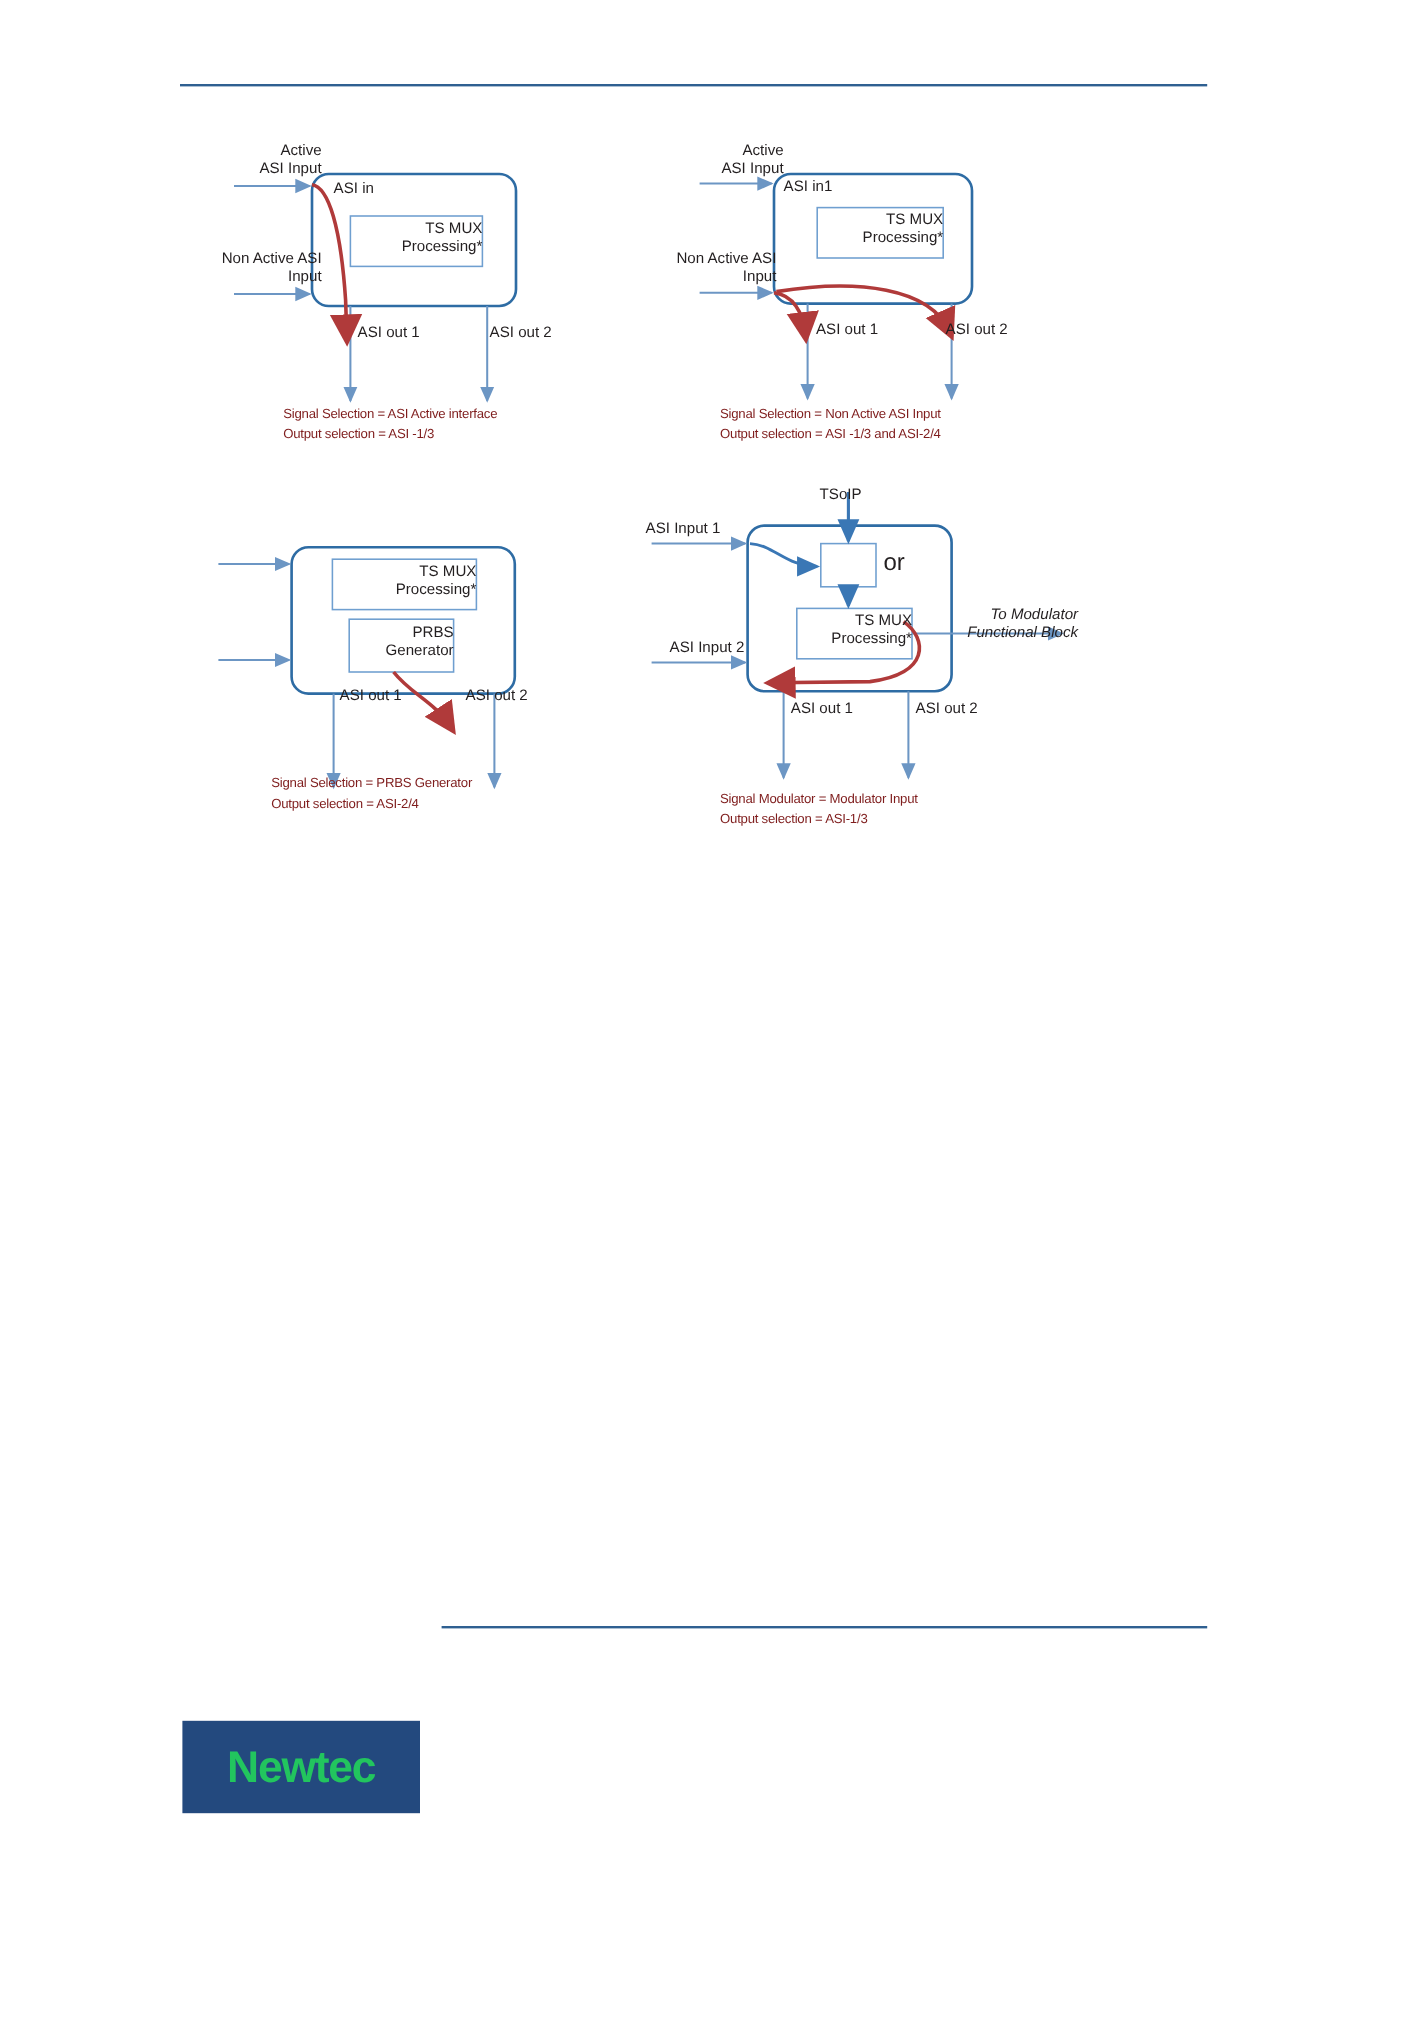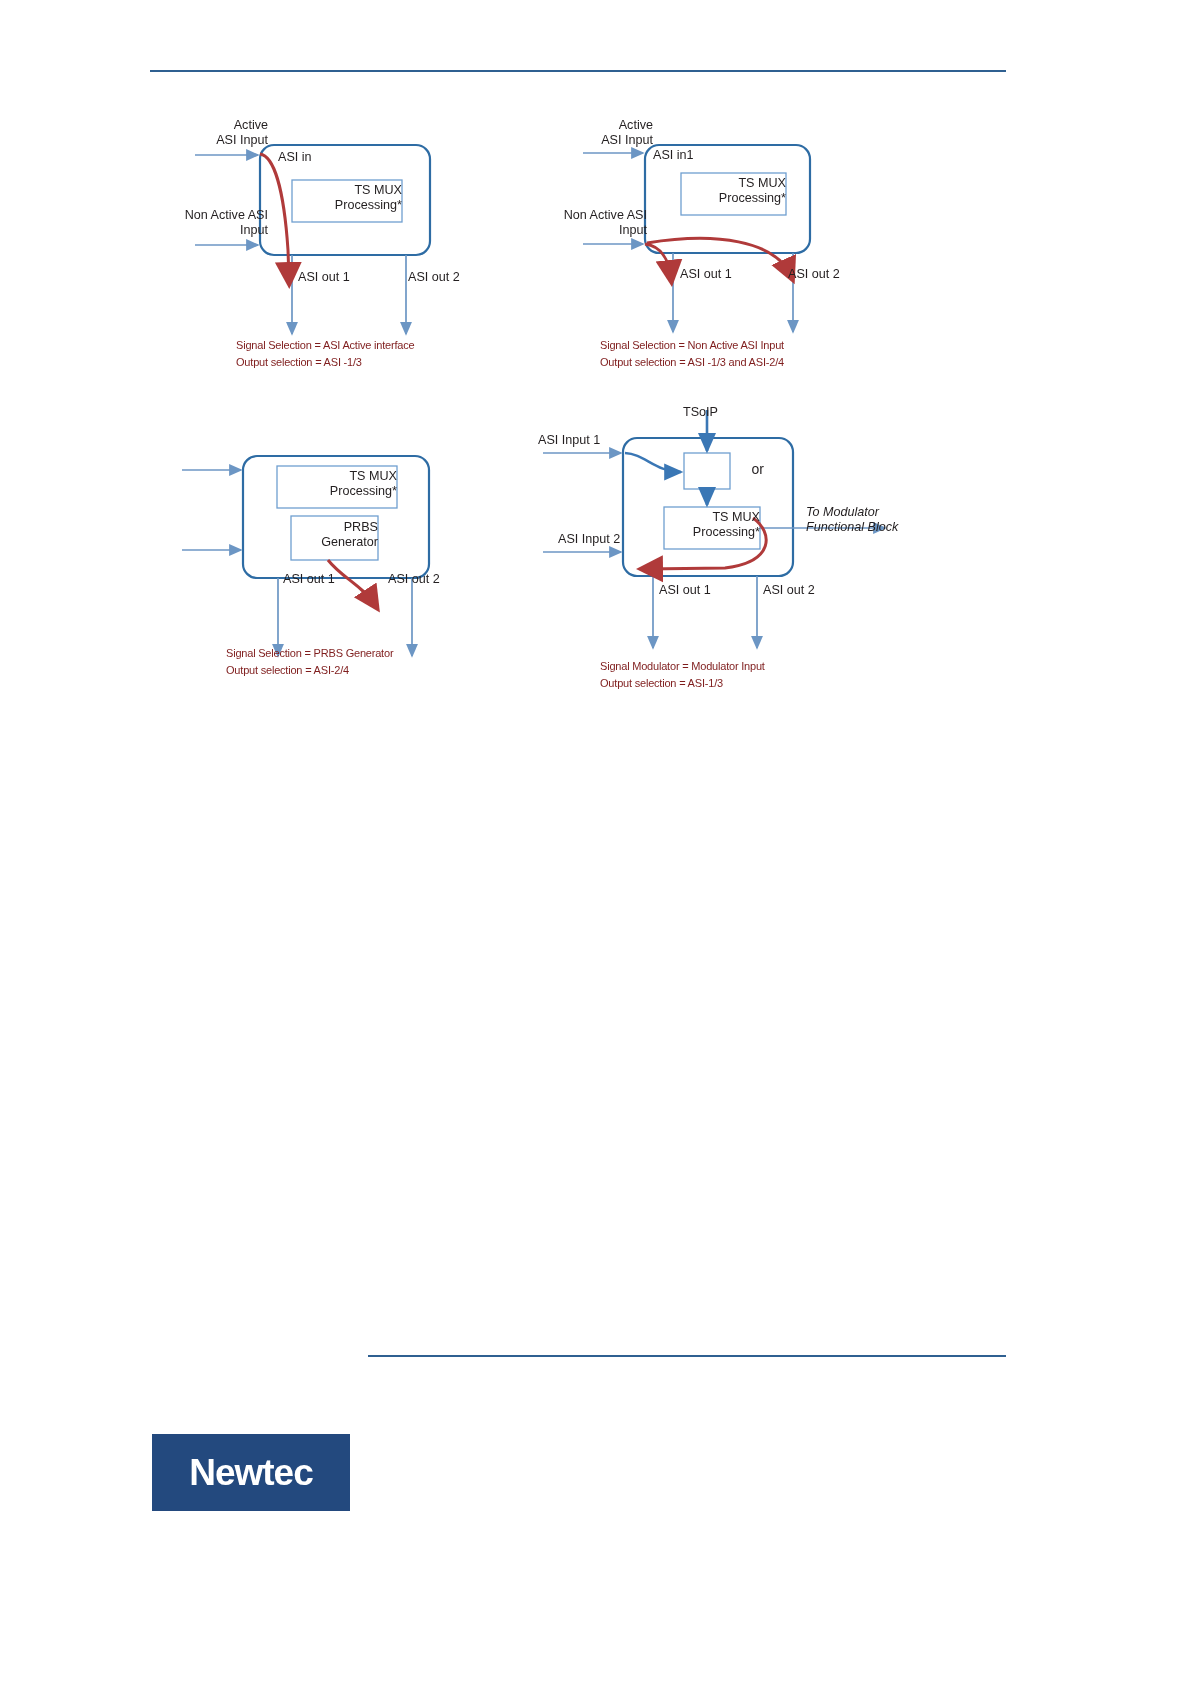--- a/index.html
+++ b/index.html
@@ -5,27 +5,27 @@
   html,body{margin:0;padding:0;background:#ffffff;}
   body{width:1190px;height:1684px;position:relative;font-family:"Liberation Sans",sans-serif;color:#231f20;}
   .page{position:absolute;left:0;top:0;width:1190px;height:1684px;overflow:hidden;}
   .rule{position:absolute;background:#2e5f8a;}
   .hdr-rule{left:150px;top:70px;width:856px;height:2px;background:#2f6091;}
   .ftr-rule{left:368px;top:1355px;width:638px;height:2px;background:#2f6091;}
 
   .diagram{position:absolute;}
   svg{display:block;overflow:visible;}
 
-  .lbl{position:absolute;font-size:12.6px;line-height:15px;color:#231f20;white-space:nowrap;}
+  .lbl{position:absolute;font-size:12.6px;line-height:15px;color:#231f20;white-space:nowrap;text-align:right;}
   .lbl.c{text-align:right;}
   .cap{position:absolute;font-size:11px;line-height:17px;color:#7f1d1d;white-space:nowrap;letter-spacing:-0.2px;}
 
   .logo{position:absolute;left:152px;top:1434px;width:198px;height:77px;background:#23497e;
         display:flex;align-items:center;justify-content:center;}
-  .logo-text{color:#ffffff;font-weight:bold;font-size:37px;letter-spacing:-1px;font-family:"Liberation Sans",sans-serif;}
+  .logo-text{color:#22c55e;font-weight:bold;font-size:37px;letter-spacing:-1px;font-family:"Liberation Sans",sans-serif;}
 </style>
 </head>
 <body>
 
 <div class="page">
 
   <div class="rule hdr-rule"></div>
 
   <div class="diagram" style="left:150px;top:110px;width:360px;height:270px;">
     <svg width="360" height="270" viewBox="0 0 360 270">
@@ -163,21 +163,21 @@
       <line x1="18" y1="152" x2="96" y2="152" stroke="#6c96c4" stroke-width="1.7" marker-end="url(#ab4)"></line>
       <path d="M100,53 C120,54 130,72 156,72" fill="none" stroke="#3a77b5" stroke-width="2.4" marker-end="url(#ab4b)"></path>
       <line x1="235" y1="128" x2="360" y2="128" stroke="#6c96c4" stroke-width="1.7" marker-end="url(#ab4)"></line>
       <line x1="128" y1="176" x2="128" y2="248" stroke="#6c96c4" stroke-width="1.7" marker-end="url(#ab4)"></line>
       <line x1="232" y1="176" x2="232" y2="248" stroke="#6c96c4" stroke-width="1.7" marker-end="url(#ab4)"></line>
       <path d="M228,118 C248,132 250,162 200,168 L120,169" fill="none" stroke="#b03a3a" stroke-width="3" marker-end="url(#ar4)"></path>
     </svg>
     <div class="lbl" style="left:158px;top:5px;">TSoIP</div>
     <div class="lbl" style="left:13px;top:33px;">ASI Input 1</div>
     <div class="lbl" style="left:13px;top:132px;margin-left:20px;">ASI Input 2</div>
-    <div class="lbl c" style="left:169px;top:62px;width:70px;font-size:14px;">or</div>
+    <div class="lbl c" style="left:159px;top:62px;width:70px;font-size:20px;">or</div>
     <div class="lbl c" style="left:139px;top:110px;width:96px;">
       <span>TS MUX</span><br>
       <span>Processing*</span>
     </div>
     <div class="lbl" style="left:281px;top:105px;font-style:italic;">
       <span>To Modulator</span><br>
       <span>Functional Block</span>
     </div>
     <div class="lbl" style="left:134px;top:183px;">ASI out 1</div>
     <div class="lbl" style="left:238px;top:183px;">ASI out 2</div>

